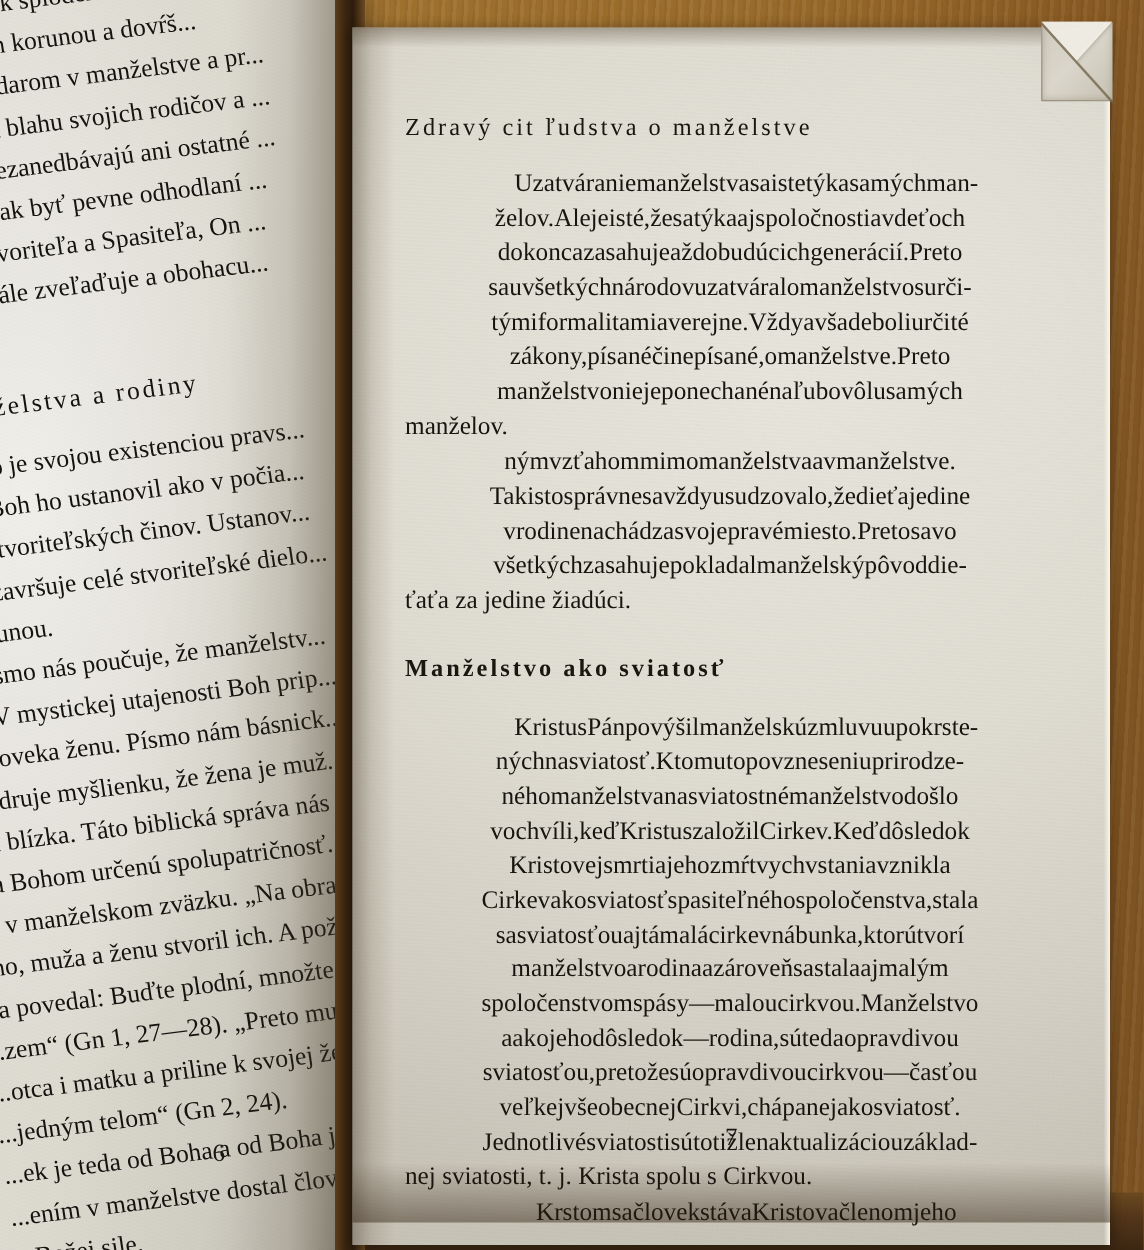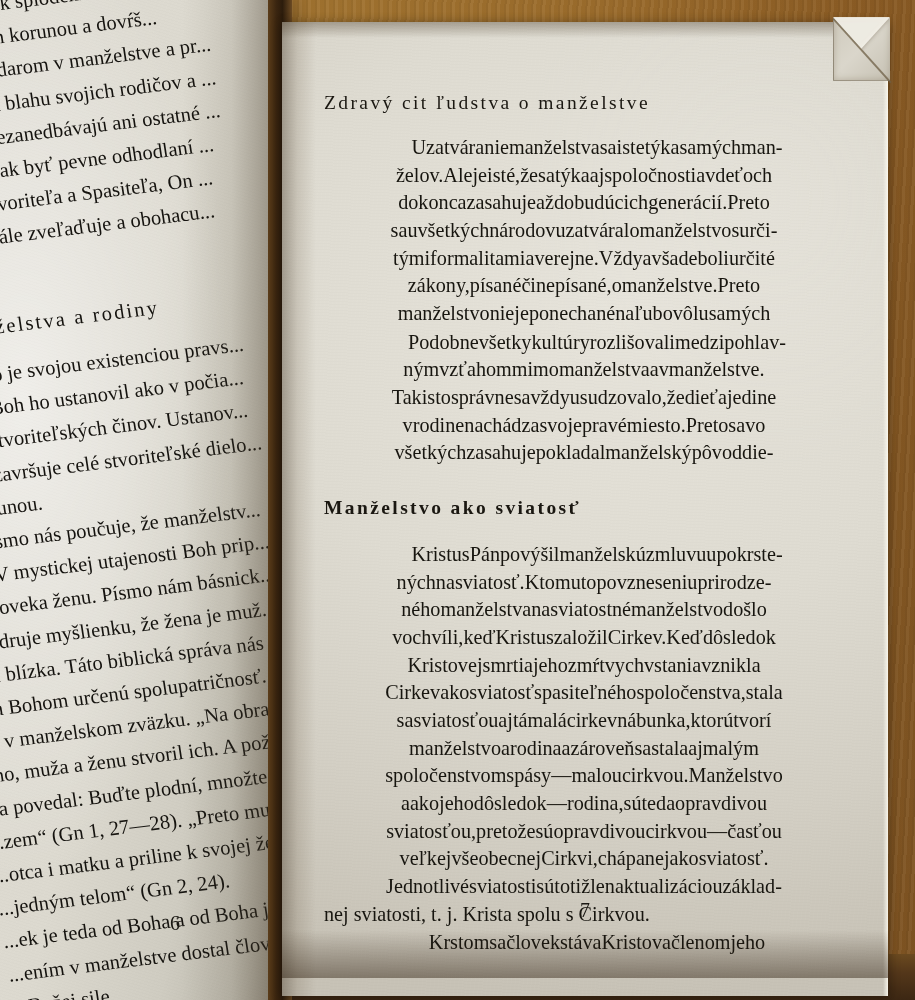--- a/index.html
+++ b/index.html
@@ -271,31 +271,23 @@
           </span>
           <span class="r-line just">
             <span>manželstvo</span>
             <span>nie</span>
             <span>je</span>
             <span>ponechané</span>
             <span>na</span>
             <span>ľubovôlu</span>
             <span>samých</span>
           </span>
+          <span class="r-line">manželov.</span>
         </div>
       <div class="r-para">
-          <span class="r-line just">
-            <span class="indent">&nbsp;</span>
-            <span>Podobne</span>
-            <span>všetky</span>
-            <span>kultúry</span>
-            <span>rozlišovali</span>
-            <span>medzi</span>
-            <span>pohlav-</span>
-          </span>
           <span class="r-line just">
             <span>ným</span>
             <span>vzťahom</span>
             <span>mimo</span>
             <span>manželstva</span>
             <span>a</span>
             <span>v</span>
             <span>manželstve.</span>
           </span>
           <span class="r-line just">
@@ -320,20 +312,21 @@
             <span>vo</span>
           </span>
           <span class="r-line just">
             <span>všetkých</span>
             <span>zasahuje</span>
             <span>pokladal</span>
             <span>manželský</span>
             <span>pôvod</span>
             <span>die-</span>
           </span>
+          <span class="r-line">ťaťa za jedine žiadúci.</span>
         </div>
 
       <h2 class="r-head second">Manželstvo ako sviatosť</h2>
 
       <div class="r-para">
           <span class="r-line just">
             <span class="indent">&nbsp;</span>
             <span>Kristus</span>
             <span>Pán</span>
             <span>povýšil</span>

